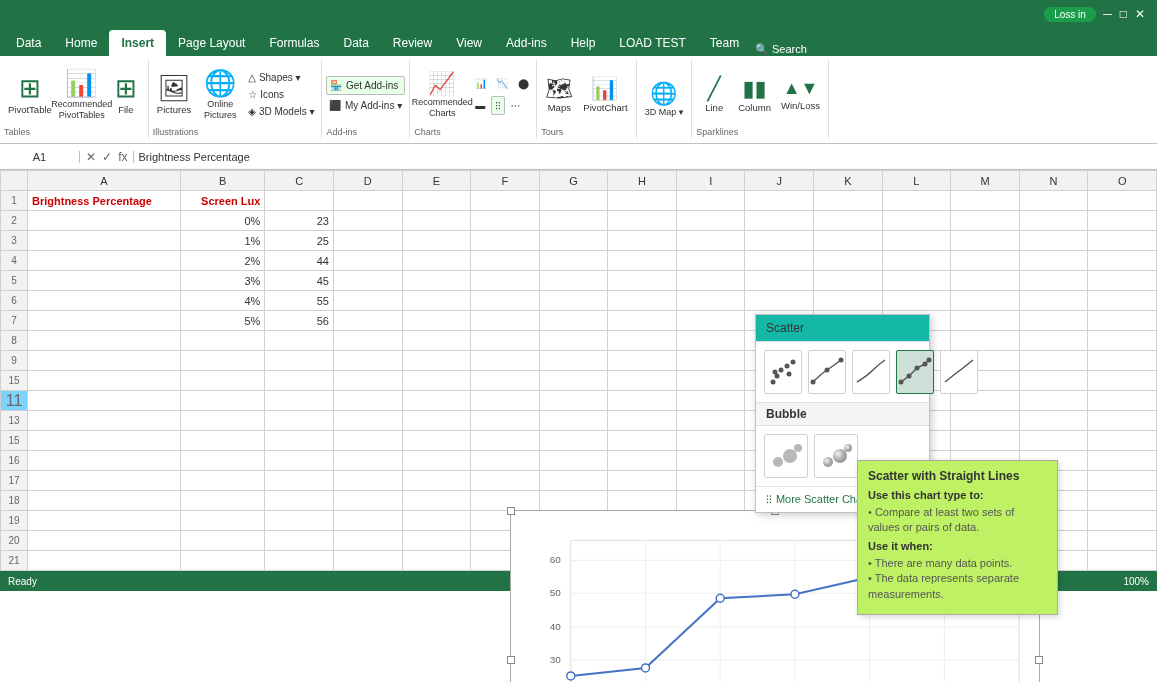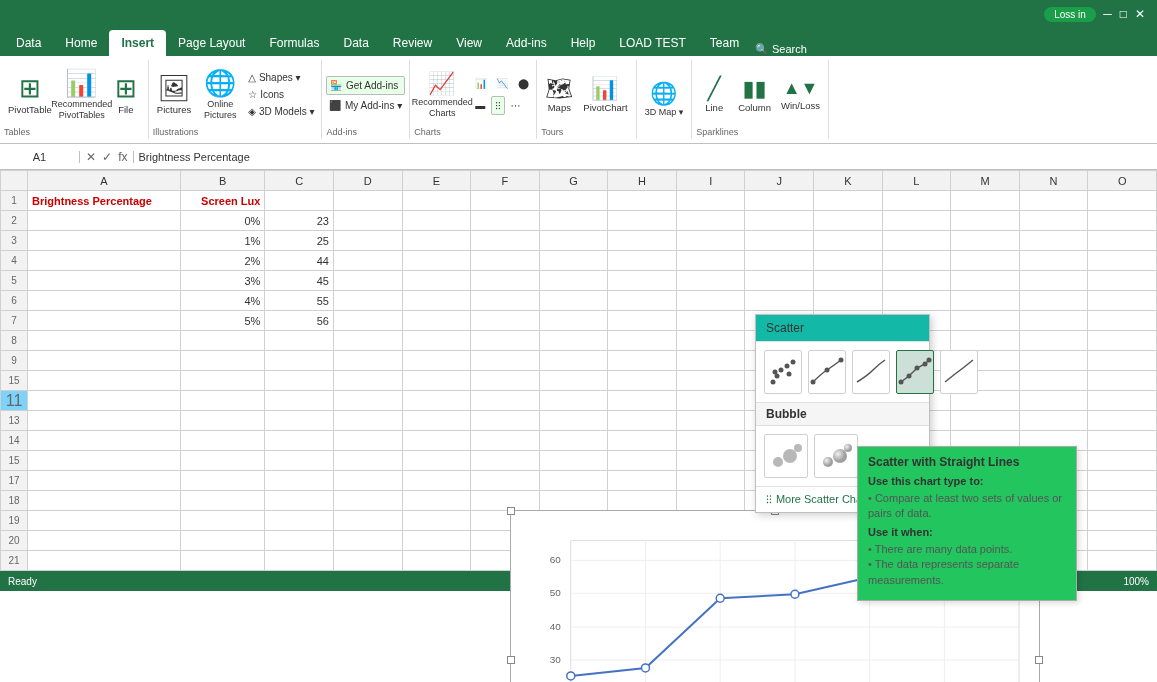--- a/index.html
+++ b/index.html
@@ -170,26 +170,26 @@
       cursor: pointer;
       display: flex;
       align-items: center;
       gap: 4px;
       border-top: 1px solid #e0e0e0;
     }
 
     
     .tooltip-box {
       position: absolute;
-      top: 276px;
+      top: 290px;
       left: 857px;
-      background: #22c55e;
+      background: #bef264;
       border: 1px solid #aaa;
       box-shadow: 2px 2px 6px rgba(0,0,0,0.15);
-      width: 220px;
+      width: 201px;
       padding: 8px 10px;
       font-size: 11px;
       color: #333;
       z-index: 200;
     }
     .tooltip-title {
       font-weight: 700;
       font-size: 12px;
       margin-bottom: 6px;
     }
@@ -718,39 +718,39 @@
             <td style="border: 1px solid rgb(208, 208, 208); height: 20px; padding: 0px 4px; font-size: 11px;"></td>
             <td style="border: 1px solid rgb(208, 208, 208); height: 20px; padding: 0px 4px; font-size: 11px;"></td>
             <td style="border: 1px solid rgb(208, 208, 208); height: 20px; padding: 0px 4px; font-size: 11px;"></td>
             <td style="border: 1px solid rgb(208, 208, 208); height: 20px; padding: 0px 4px; font-size: 11px;"></td>
             <td style="border: 1px solid rgb(208, 208, 208); height: 20px; padding: 0px 4px; font-size: 11px;"></td>
             <td style="border: 1px solid rgb(208, 208, 208); height: 20px; padding: 0px 4px; font-size: 11px;"></td>
             <td style="border: 1px solid rgb(208, 208, 208); height: 20px; padding: 0px 4px; font-size: 11px;"></td>
             <td style="border: 1px solid rgb(208, 208, 208); height: 20px; padding: 0px 4px; font-size: 11px;"></td>
           </tr>
           <tr>
-            <td style="background: rgb(242, 242, 242); text-align: center; color: rgb(102, 102, 102); font-size: 10px; border: 1px solid rgb(208, 208, 208); height: 20px;">14</td>
-            <td style="border: 1px solid rgb(208, 208, 208); height: 20px; padding: 0px 4px; font-size: 11px;"></td>
-            <td style="border: 1px solid rgb(208, 208, 208); height: 20px; padding: 0px 4px; font-size: 11px; text-align: right;"></td>
-            <td style="border: 1px solid rgb(208, 208, 208); height: 20px; padding: 0px 4px; font-size: 11px; text-align: right;"></td>
-            <td style="border: 1px solid rgb(208, 208, 208); height: 20px; padding: 0px 4px; font-size: 11px;"></td>
-            <td style="border: 1px solid rgb(208, 208, 208); height: 20px; padding: 0px 4px; font-size: 11px;"></td>
-            <td style="border: 1px solid rgb(208, 208, 208); height: 20px; padding: 0px 4px; font-size: 11px;"></td>
-            <td style="border: 1px solid rgb(208, 208, 208); height: 20px; padding: 0px 4px; font-size: 11px;"></td>
-            <td style="border: 1px solid rgb(208, 208, 208); height: 20px; padding: 0px 4px; font-size: 11px;"></td>
-            <td style="border: 1px solid rgb(208, 208, 208); height: 20px; padding: 0px 4px; font-size: 11px;"></td>
-            <td style="border: 1px solid rgb(208, 208, 208); height: 20px; padding: 0px 4px; font-size: 11px;"></td>
-            <td style="border: 1px solid rgb(208, 208, 208); height: 20px; padding: 0px 4px; font-size: 11px;"></td>
-            <td style="border: 1px solid rgb(208, 208, 208); height: 20px; padding: 0px 4px; font-size: 11px;"></td>
-            <td style="border: 1px solid rgb(208, 208, 208); height: 20px; padding: 0px 4px; font-size: 11px;"></td>
-            <td style="border: 1px solid rgb(208, 208, 208); height: 20px; padding: 0px 4px; font-size: 11px;"></td>
-            <td style="border: 1px solid rgb(208, 208, 208); height: 20px; padding: 0px 4px; font-size: 11px;"></td>
-          </tr>
-          <tr>
             <td style="background: rgb(242, 242, 242); text-align: center; color: rgb(102, 102, 102); font-size: 10px; border: 1px solid rgb(208, 208, 208); height: 20px;">15</td>
+            <td style="border: 1px solid rgb(208, 208, 208); height: 20px; padding: 0px 4px; font-size: 11px;"></td>
+            <td style="border: 1px solid rgb(208, 208, 208); height: 20px; padding: 0px 4px; font-size: 11px; text-align: right;"></td>
+            <td style="border: 1px solid rgb(208, 208, 208); height: 20px; padding: 0px 4px; font-size: 11px; text-align: right;"></td>
+            <td style="border: 1px solid rgb(208, 208, 208); height: 20px; padding: 0px 4px; font-size: 11px;"></td>
+            <td style="border: 1px solid rgb(208, 208, 208); height: 20px; padding: 0px 4px; font-size: 11px;"></td>
+            <td style="border: 1px solid rgb(208, 208, 208); height: 20px; padding: 0px 4px; font-size: 11px;"></td>
+            <td style="border: 1px solid rgb(208, 208, 208); height: 20px; padding: 0px 4px; font-size: 11px;"></td>
+            <td style="border: 1px solid rgb(208, 208, 208); height: 20px; padding: 0px 4px; font-size: 11px;"></td>
+            <td style="border: 1px solid rgb(208, 208, 208); height: 20px; padding: 0px 4px; font-size: 11px;"></td>
+            <td style="border: 1px solid rgb(208, 208, 208); height: 20px; padding: 0px 4px; font-size: 11px;"></td>
+            <td style="border: 1px solid rgb(208, 208, 208); height: 20px; padding: 0px 4px; font-size: 11px;"></td>
+            <td style="border: 1px solid rgb(208, 208, 208); height: 20px; padding: 0px 4px; font-size: 11px;"></td>
+            <td style="border: 1px solid rgb(208, 208, 208); height: 20px; padding: 0px 4px; font-size: 11px;"></td>
+            <td style="border: 1px solid rgb(208, 208, 208); height: 20px; padding: 0px 4px; font-size: 11px;"></td>
+            <td style="border: 1px solid rgb(208, 208, 208); height: 20px; padding: 0px 4px; font-size: 11px;"></td>
+          </tr>
+          <tr>
+            <td style="background: rgb(242, 242, 242); text-align: center; color: rgb(102, 102, 102); font-size: 10px; border: 1px solid rgb(208, 208, 208); height: 20px;">16</td>
             <td style="border: 1px solid rgb(208, 208, 208); height: 20px; padding: 0px 4px; font-size: 11px;"></td>
             <td style="border: 1px solid rgb(208, 208, 208); height: 20px; padding: 0px 4px; font-size: 11px; text-align: right;"></td>
             <td style="border: 1px solid rgb(208, 208, 208); height: 20px; padding: 0px 4px; font-size: 11px; text-align: right;"></td>
             <td style="border: 1px solid rgb(208, 208, 208); height: 20px; padding: 0px 4px; font-size: 11px;"></td>
             <td style="border: 1px solid rgb(208, 208, 208); height: 20px; padding: 0px 4px; font-size: 11px;"></td>
             <td style="border: 1px solid rgb(208, 208, 208); height: 20px; padding: 0px 4px; font-size: 11px;"></td>
             <td style="border: 1px solid rgb(208, 208, 208); height: 20px; padding: 0px 4px; font-size: 11px;"></td>
             <td style="border: 1px solid rgb(208, 208, 208); height: 20px; padding: 0px 4px; font-size: 11px;"></td>
             <td style="border: 1px solid rgb(208, 208, 208); height: 20px; padding: 0px 4px; font-size: 11px;"></td>
             <td style="border: 1px solid rgb(208, 208, 208); height: 20px; padding: 0px 4px; font-size: 11px;"></td>

